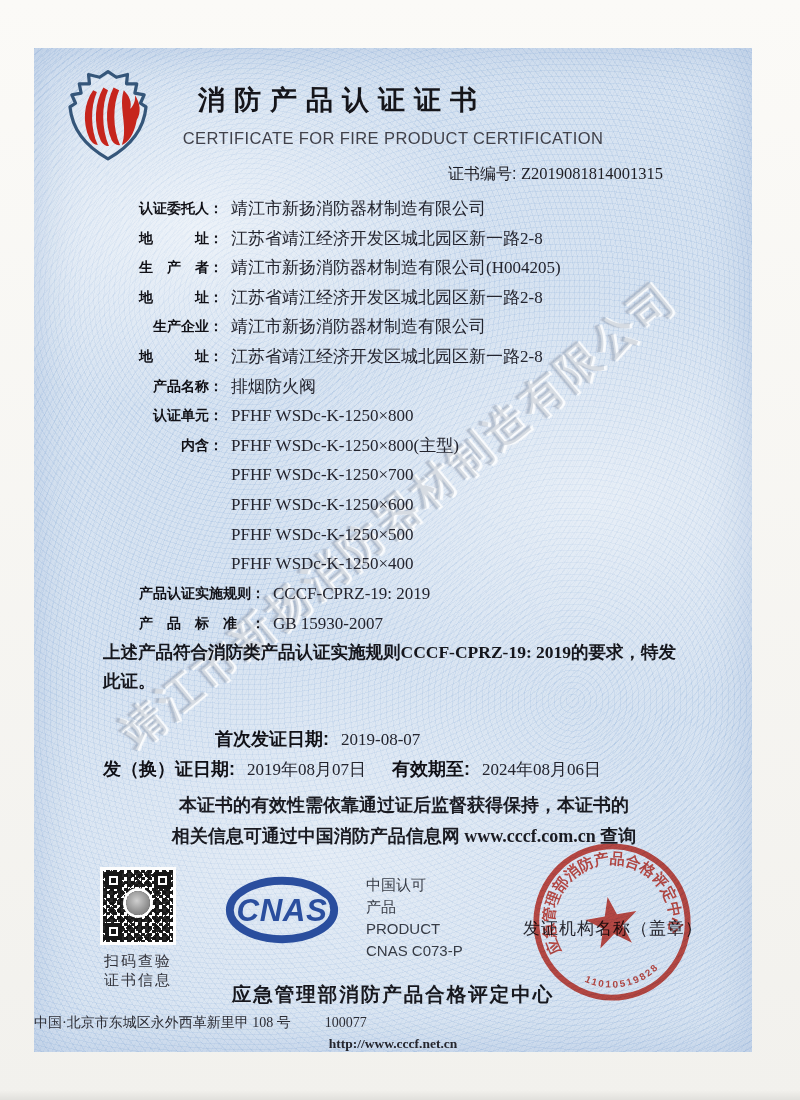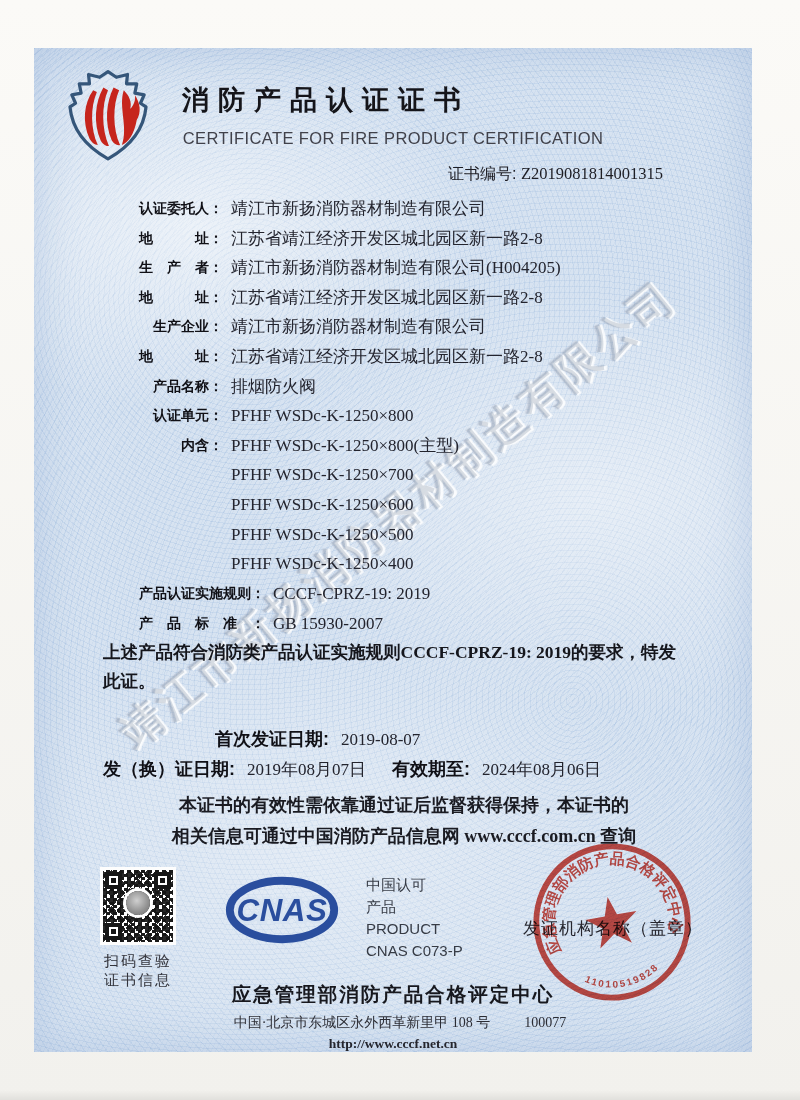--- a/index.html
+++ b/index.html
@@ -20,21 +20,21 @@
           box-shadow: inset 0 0 45px rgba(115,150,200,0.30); }
 
   .watermark { position:absolute; left:110px; top:655px; white-space:nowrap;
           font-size:44px; font-weight:bold; letter-spacing:3px;
           transform:rotate(-39.5deg); transform-origin:0 100%;
           color:rgba(125,138,158,0.26);
           text-shadow:2px 2px 1px rgba(255,255,255,0.85), -1px -1px 1px rgba(120,130,150,0.18); }
 
   .logo { position:absolute; left:24px; top:20px; width:100px; height:102px; }
 
-  .title { position:absolute; left:0; top:34px; width:584px; text-align:center;
+  .title { position:absolute; left:16px; top:34px; width:584px; text-align:center;
            font-size:27px; font-weight:bold; letter-spacing:9px; color:#15151a; }
   .subtitle { position:absolute; left:0; top:81px; width:718px; text-align:center;
            font-size:16.5px; letter-spacing:0.4px; color:#40414a; }
   .certno { position:absolute; left:414px; top:116px; font-size:16px; color:#1d1d24; }
   .certno .lab { font-weight:normal;margin-top:14px; }
   .certno .num { font-family:"Liberation Serif", serif; font-size:16.5px; }
 
   .frow { line-height:29.6px; height:29.6px; white-space:nowrap; }
   .flabel { display:inline-block; width:108px; text-align:right;
             font-weight:bold; font-size:14px; color:#101016; vertical-align:top; }
@@ -73,21 +73,21 @@
   .cnas-logo { position:absolute; left:188px; top:822px; width:120px; height:80px; }
   .cnas-text { position:absolute; left:332px; top:826px; font-size:15px; line-height:22px; color:#363b45; }
 
   .issuer { position:absolute; left:489px; top:869px; font-size:17px; letter-spacing:1px;
             color:#26262e; font-family:"Liberation Serif", serif; white-space:nowrap; }
   .stamp { position:absolute; left:496px; top:792px; width:164px; height:164px;
            transform:rotate(-10deg); mix-blend-mode:multiply; opacity:0.9; }
 
   .f-org { position:absolute; left:0; top:933px; width:718px; text-align:center;
            font-size:19.5px; font-weight:bold; letter-spacing:2px; color:#17181e; }
-  .f-addr { position:absolute; left:7px; top:966px; width:718px; text-align:center;
+  .f-addr { position:absolute; left:0; top:966px; width:718px; text-align:left;
            font-size:14px; color:#2b2c34; font-family:"Liberation Serif", serif; }
   .f-addr .pc { padding-left:34px; }
   .f-url { position:absolute; left:0; top:988px; width:718px; text-align:center;
            font-size:13.5px; font-weight:bold; color:#24252d; font-family:"Liberation Serif", serif; }
 </style>
 </head>
 <body>
 
 <div class="scan">
   <div class="cert">

